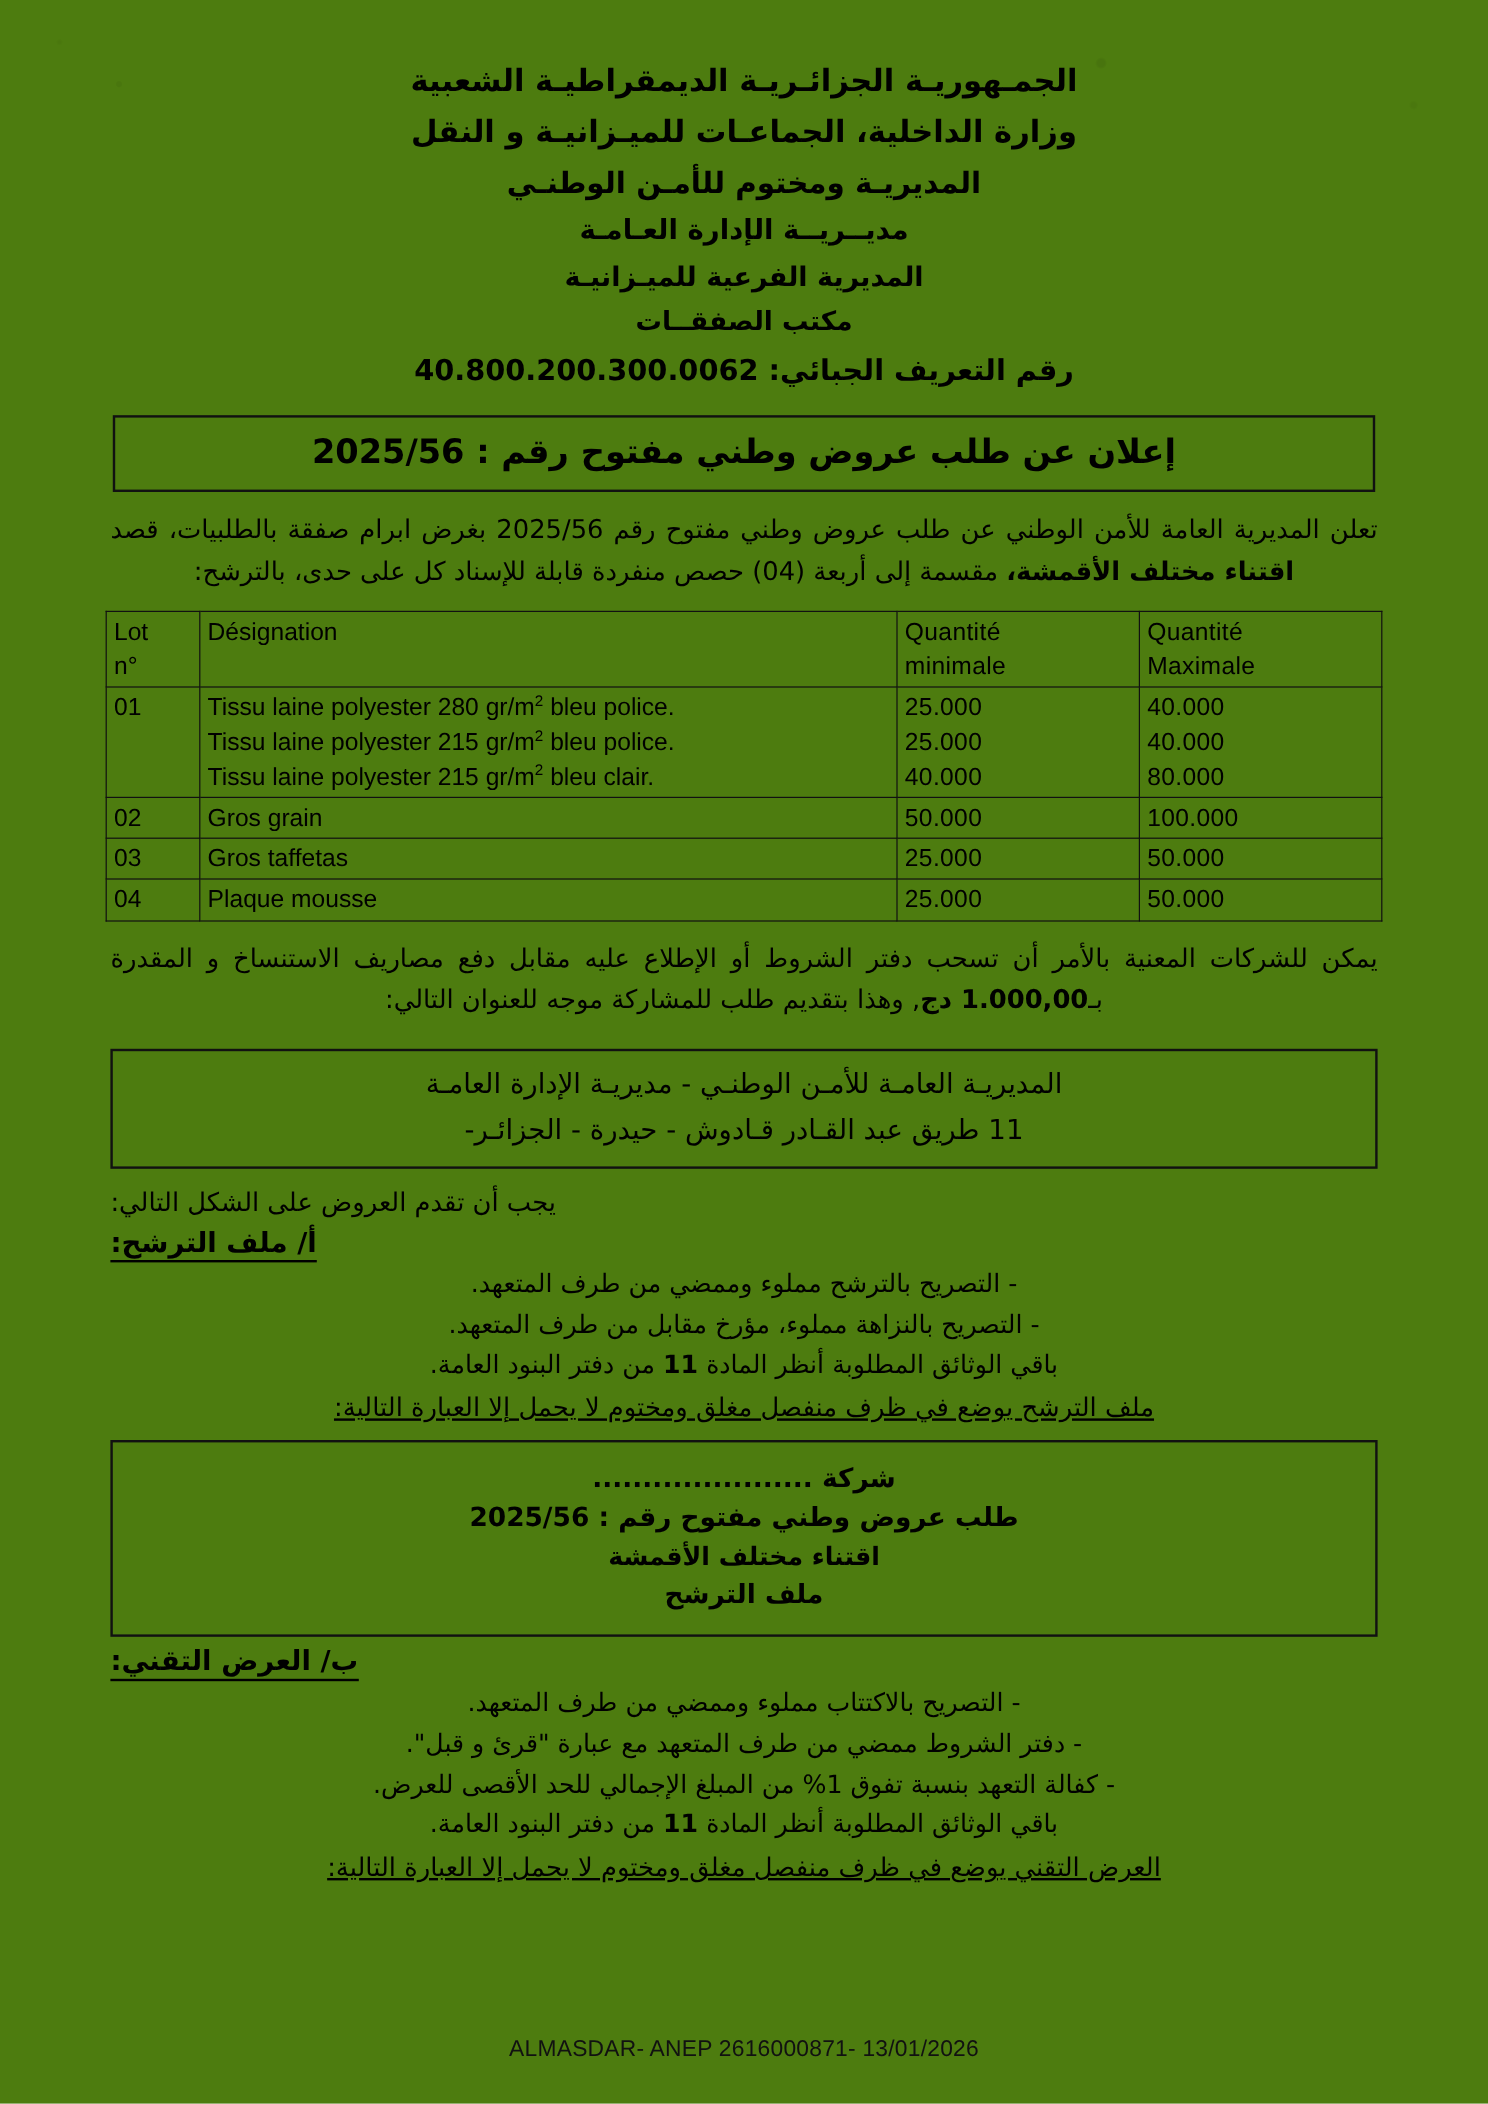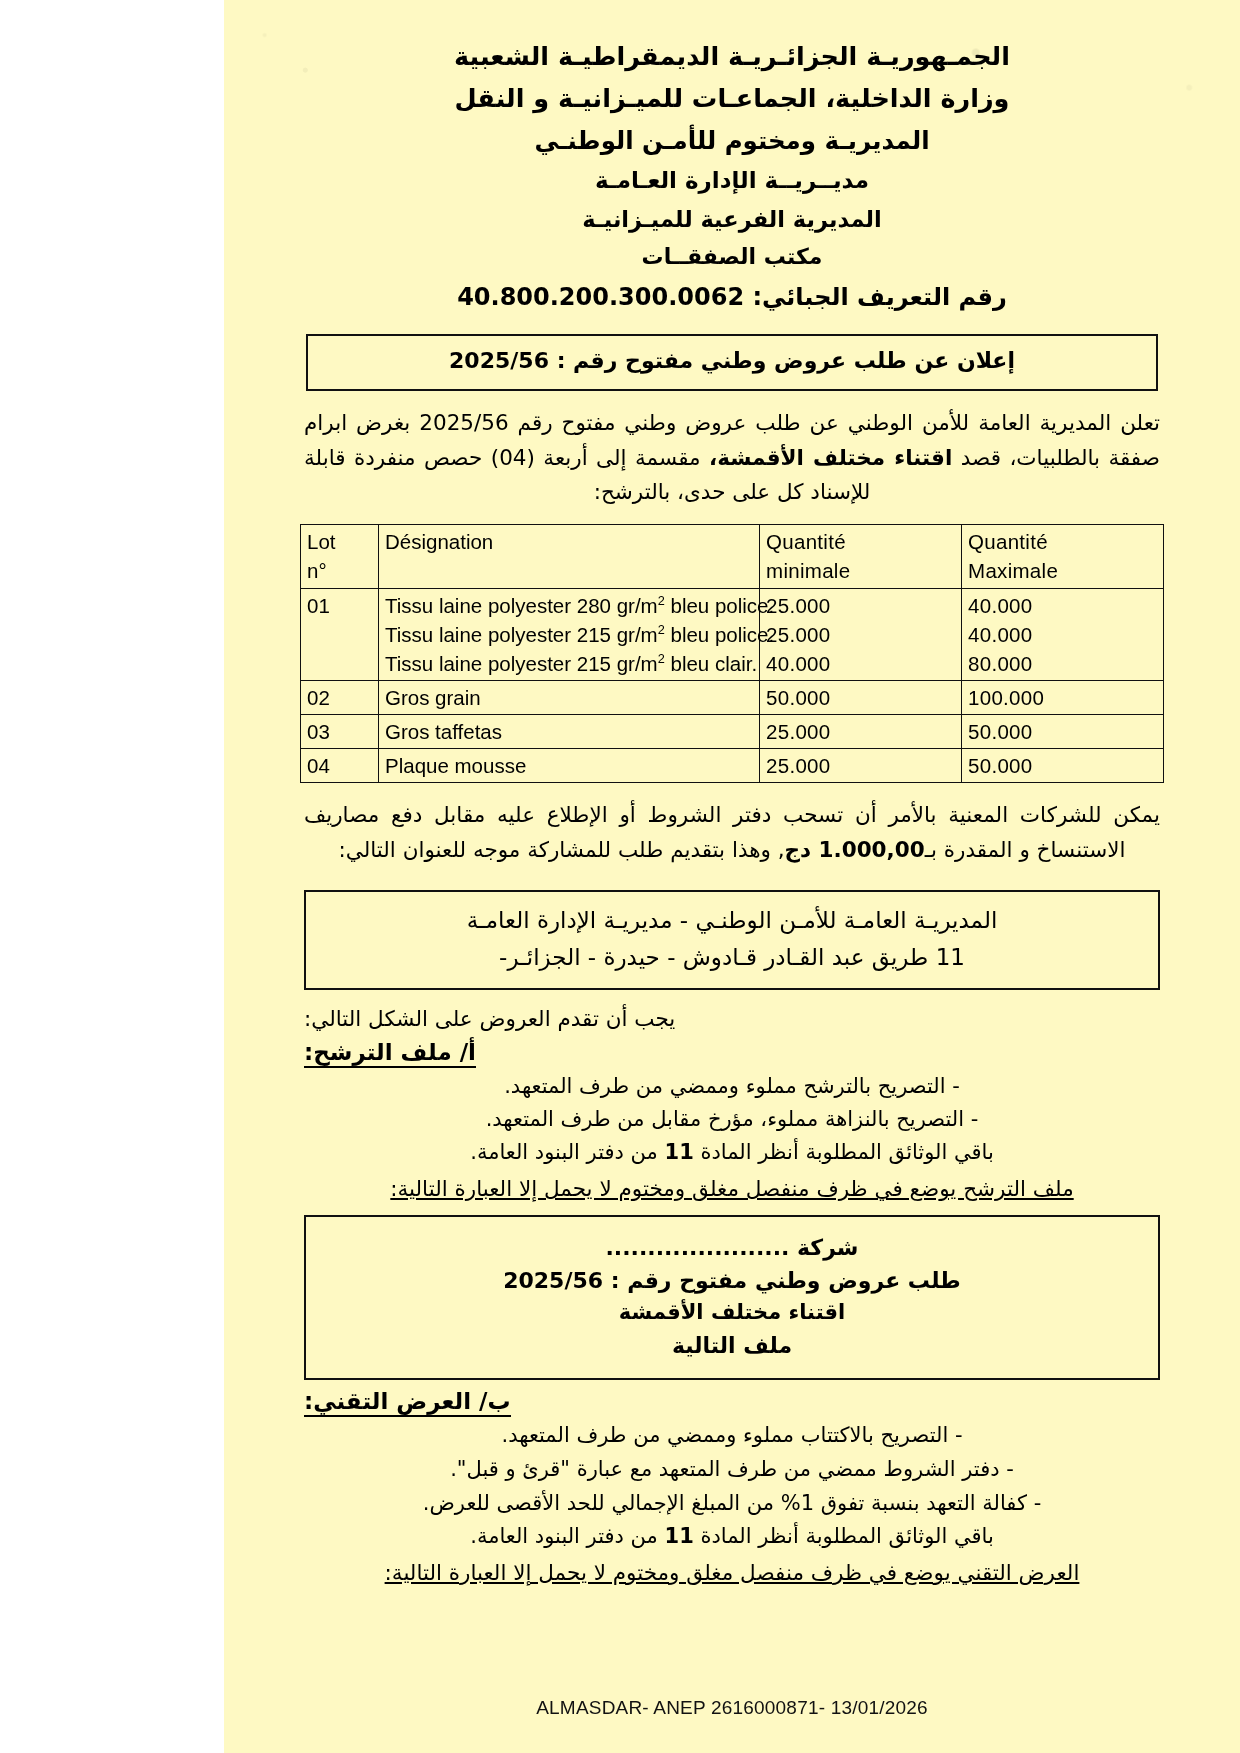--- a/index.html
+++ b/index.html
@@ -8,25 +8,25 @@
     width:1240px;
     height:1753px;
     background:#ffffff;
     font-family:"Liberation Serif", serif;
     color:#000000;
     position:relative;
     overflow:hidden;
   }
   .page{
     position:relative;
-    width:1016px;
+    width:1240px;
     height:1753px;
-    padding:4px;
+    padding:16px;
     box-sizing:border-box;
-    background:#fef9c3;
+    background:#4d7c0f;
   }
   .scan-noise{
     position:absolute;inset:0;
     pointer-events:none;
     background:
       radial-gradient(circle at 8% 4%, rgba(0,0,0,.05) 0 2px, transparent 3px),
       radial-gradient(circle at 74% 3%, rgba(0,0,0,.07) 0 3px, transparent 5px),
       radial-gradient(circle at 95% 5%, rgba(0,0,0,.04) 0 2px, transparent 4px),
       radial-gradient(circle at 4% 2%, rgba(0,0,0,.04) 0 1px, transparent 3px);
     opacity:.9;
@@ -72,21 +72,21 @@
   .title-box{
     margin:19px 6px 0 6px;
     border:2.4px solid #111;
     padding:12px 18px 14px 18px;
     text-align:center;
     direction:rtl;
   }
   .title-box .t{
     font-family:"DejaVu Sans", sans-serif;
     font-weight:bold;
-    font-size:22px;
+    font-size:28px;
     line-height:1.2;
     white-space:nowrap;
   }
 
   
   .para{
     direction:rtl;
     text-align:justify;
     text-align-last:center;
     font-family:"DejaVu Sans", sans-serif;
@@ -355,21 +355,21 @@
     </div>
     <div class="closing">ملف الترشح يوضع في ظرف منفصل مغلق ومختوم لا يحمل إلا العبارة التالية:</div>
 
     <div class="env-box">
       <div class="e">شركة ......................</div>
       <div class="e">
         <span>طلب عروض وطني مفتوح رقم :</span>
         <span class="ltr-num">2025/56</span>
       </div>
       <div class="e sm">اقتناء مختلف الأقمشة</div>
-      <div class="e">ملف التالية</div>
+      <div class="e">ملف الترشح</div>
     </div>
 
     <div class="sec-head">
       <span>ب/ العرض التقني:</span>
     </div>
     <div class="bullets">
       <div>- التصريح بالاكتتاب مملوء وممضي من طرف المتعهد.</div>
       <div>- دفتر الشروط ممضي من طرف المتعهد مع عبارة "قرئ و قبل".</div>
       <div>- كفالة التعهد بنسبة تفوق 1% من المبلغ الإجمالي للحد الأقصى للعرض.</div>
     </div>

